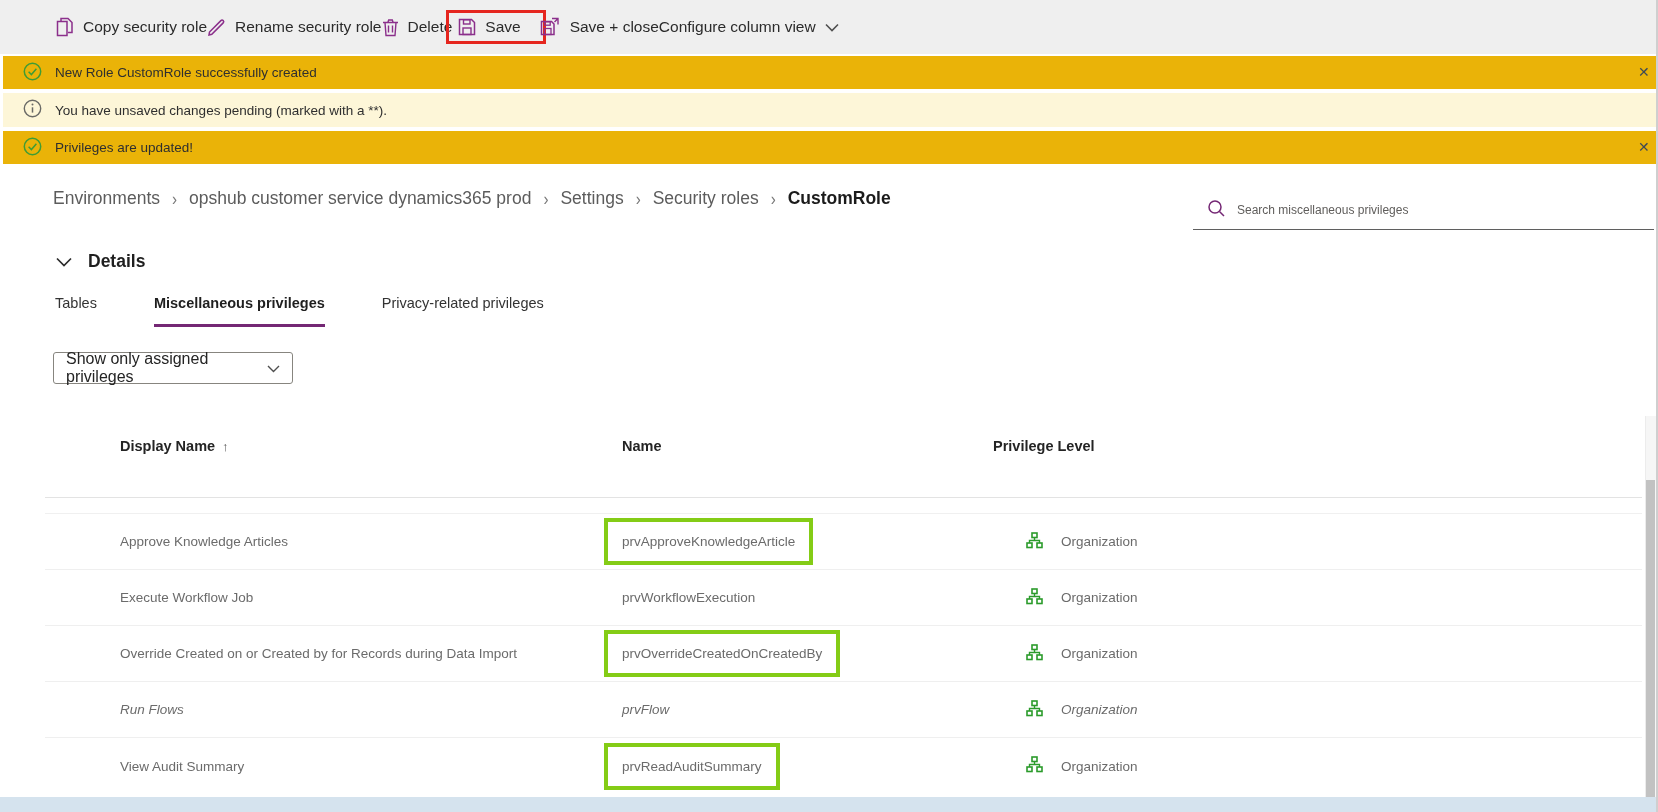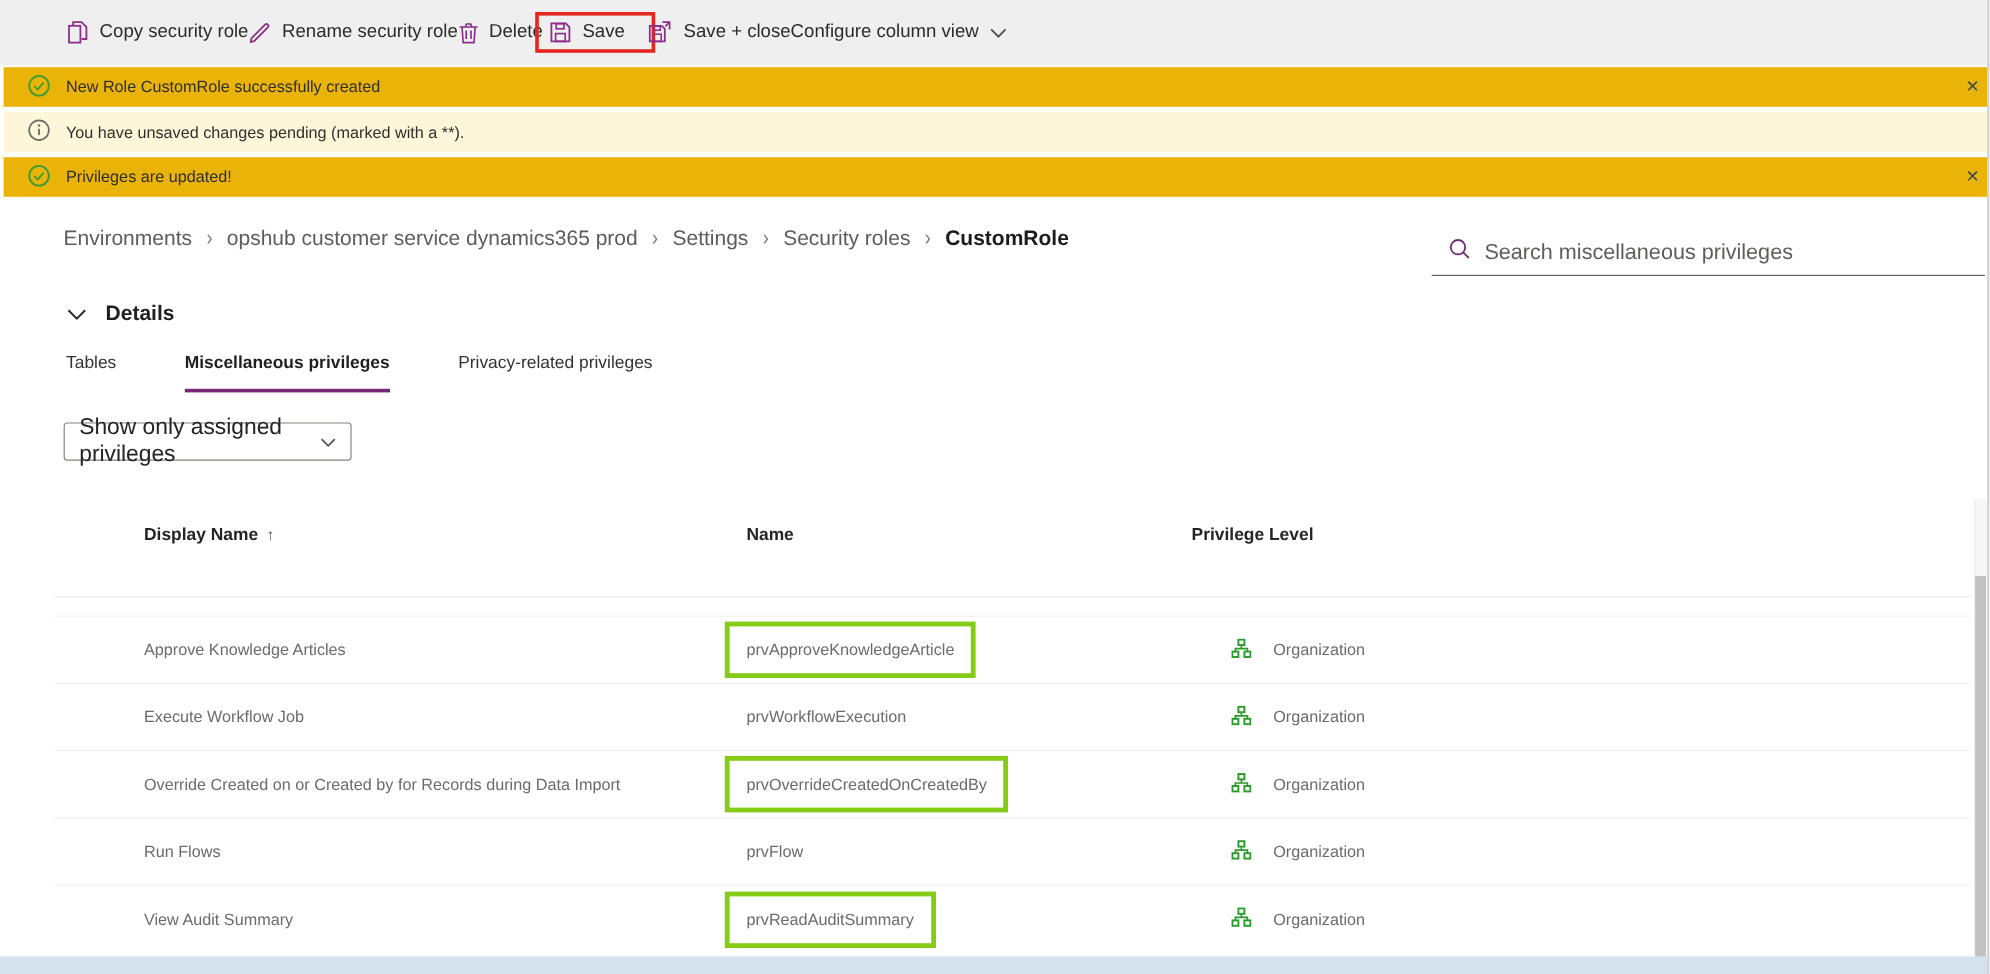--- a/index.html
+++ b/index.html
@@ -47,37 +47,37 @@
   .breadcrumb .current { color:#1b1b1b; font-weight:bold; }
 
   
   .search {
     position:absolute; left:1193px; right:2px; top:191px; height:39px;
     display:flex; align-items:center; gap:11px; padding-left:14px;
     border-bottom:1px solid #5f5f5f;
   }
   .search input {
     border:none; outline:none; background:transparent; flex:1;
-    font-family:inherit; font-size:18px; color:#323130;
+    font-family:inherit; font-size:12px; color:#323130;
   }
   .search input::placeholder { color:#5f5d5b; }
 
   
   .details-hdr {
     position:absolute; top:251px; left:56px; display:flex; align-items:center;
     gap:16px; font-size:17.5px; font-weight:bold; color:#1f1f1f; cursor:pointer;justify-content:flex-end;
   }
   .tabs { position:absolute; top:295px; left:55px; display:flex; gap:57px; font-size:14.5px; }
   .tab { padding-bottom:13px; cursor:pointer; color:#333; }
   .tab.active { font-weight:bold; color:#1f1f1f; border-bottom:3px solid #742774; }
 
   .filter-dd {
     position:absolute; top:352px; left:53px; width:240px; height:32px;
     border:1px solid #87857f; border-radius:3px; display:flex; align-items:center;
-    padding:0 12px; font-size:19px; color:#242424; cursor:pointer;
+    padding:0 12px; font-size:16px; color:#242424; cursor:pointer;
   }
   .filter-dd .dd-label { flex:1; }
 
   
   .grid-header {
     position:absolute; top:430px; left:45px; right:14px; height:68px;
     border-bottom:1px solid #e3e3e3; font-size:14.5px; font-weight:bold; color:#242424;
   }
   .grid-header .col { position:absolute; top:8px; }
   .col-display { left:75px; } .col-name { left:577px; } .col-priv { left:948px; }
@@ -299,21 +299,21 @@
       <span><svg width="17" height="17" viewBox="0 0 17 17">
             <rect x="6" y="1" width="5" height="4.5" fill="none" stroke="#2b9b2b" stroke-width="1.6"></rect>
             <rect x="1" y="11" width="5" height="4.5" fill="none" stroke="#2b9b2b" stroke-width="1.6"></rect>
             <rect x="11" y="11" width="5" height="4.5" fill="none" stroke="#2b9b2b" stroke-width="1.6"></rect>
             <path d="M8.5 5.5 v3 M3.5 11 v-2.5 h10 V11" fill="none" stroke="#2b9b2b" stroke-width="1.4"></path>
           </svg></span>
       <span class="priv-label">Organization</span>
     </span>
   </div>
 
-  <div class="grid-row" style="top:682px;">
+  <div class="grid-row" style="top:682px;font-style:italic;">
     <span class="cell cell-display">Run Flows</span>
     <span class="cell cell-name">
         <span class="name-val">prvFlow</span>
       </span>
     <span class="cell cell-priv">
       <span><svg width="17" height="17" viewBox="0 0 17 17">
             <rect x="6" y="1" width="5" height="4.5" fill="none" stroke="#2b9b2b" stroke-width="1.6"></rect>
             <rect x="1" y="11" width="5" height="4.5" fill="none" stroke="#2b9b2b" stroke-width="1.6"></rect>
             <rect x="11" y="11" width="5" height="4.5" fill="none" stroke="#2b9b2b" stroke-width="1.6"></rect>
             <path d="M8.5 5.5 v3 M3.5 11 v-2.5 h10 V11" fill="none" stroke="#2b9b2b" stroke-width="1.4"></path>

